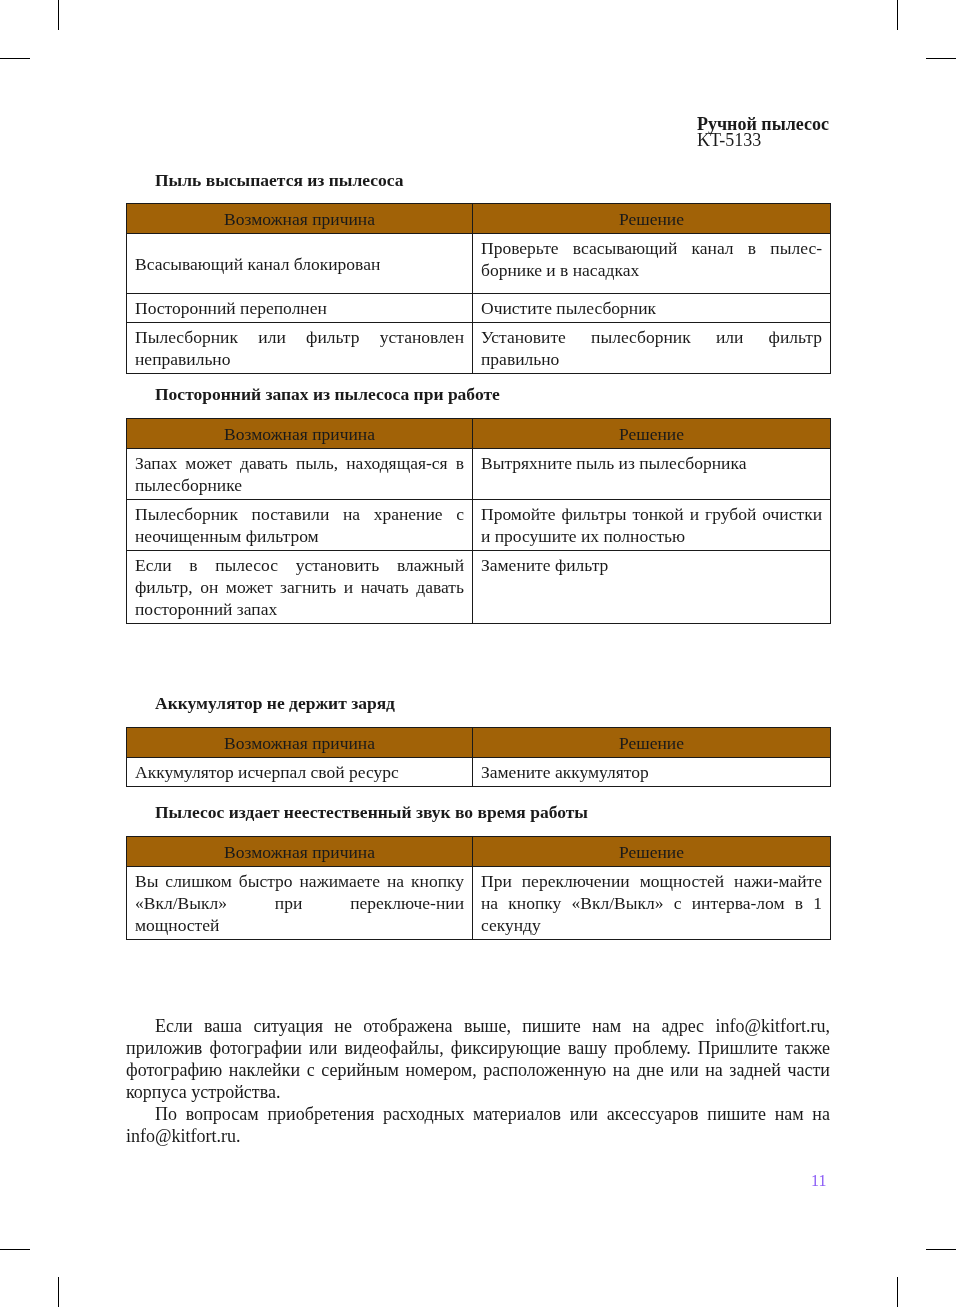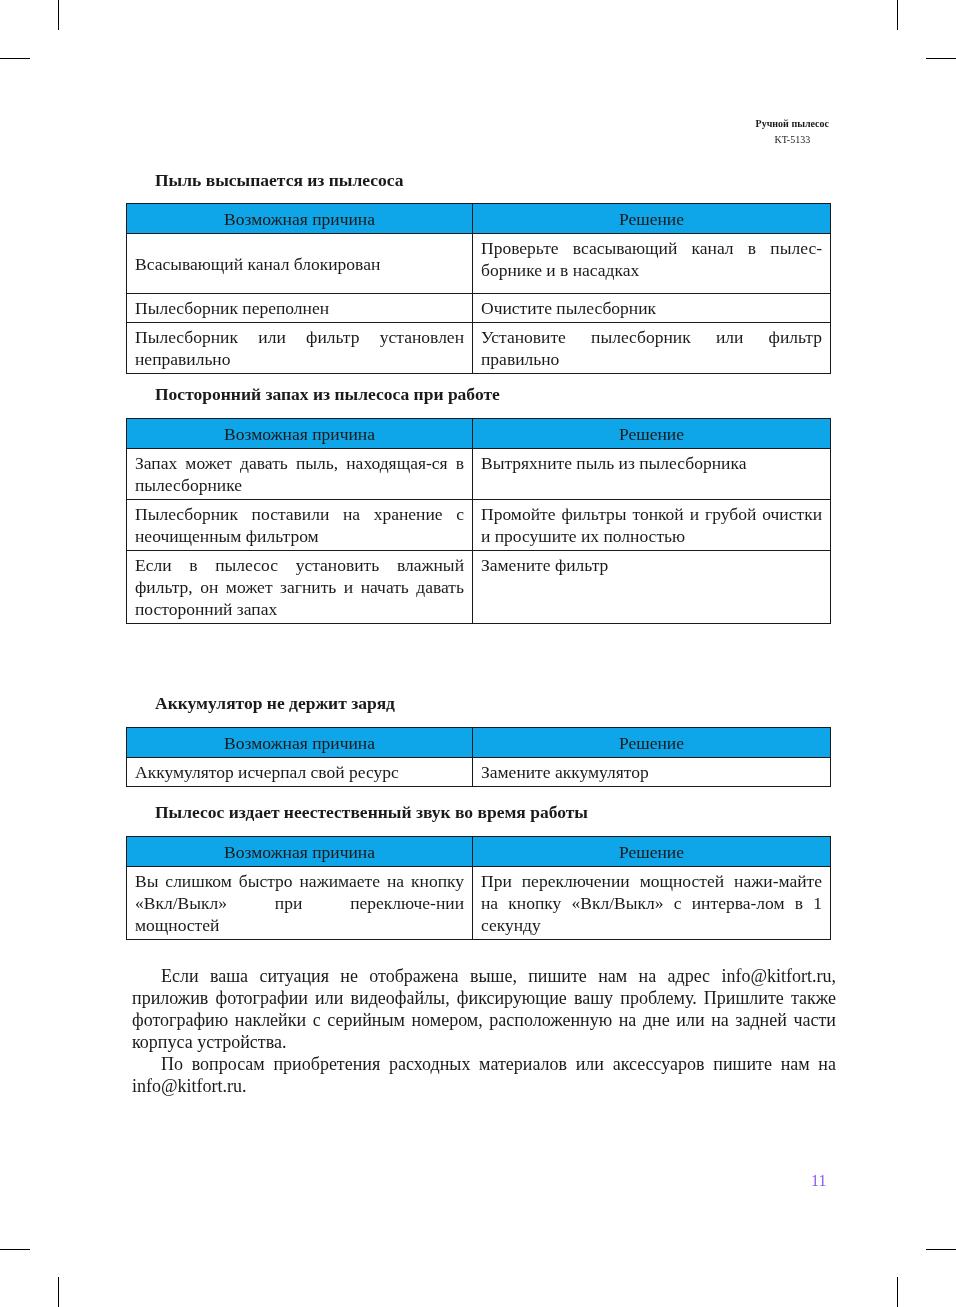--- a/index.html
+++ b/index.html
@@ -2,31 +2,31 @@
 <html><head>
 <meta charset="utf-8">
 <style>
   html, body { margin: 0; padding: 0; background: #ffffff; }
   body { width: 956px; height: 1307px; position: relative; overflow: hidden;
          font-family: "Liberation Serif", "DejaVu Serif", serif; color: #1a1a1a; }
   .crop { position: absolute; background: #000; }
   .crop.v { width: 1px; height: 30px; }
   .crop.h { height: 1px; width: 30px; }
 
-  .running-head { position: absolute; right: 127px; top: 116px; text-align: center;
-                  font-size: 10px; line-height: 16px; }
+  .running-head { position: absolute; right: 127px; top: 116px; text-align: left;
+                  font-size: 18px; line-height: 16px; }
   .running-head .title { font-weight: bold; }
 
   .section-title { position: absolute; left: 155px; font-weight: bold; font-size: 17.5px; line-height: 22px; }
 
   table.tt { position: absolute; left: 126px; width: 704px; border-collapse: collapse;
              font-size: 17.5px; line-height: 22px; table-layout: fixed; }
   table.tt col.c1 { width: 346px; }
   table.tt col.c2 { width: 358px; }
-  table.tt th { background: #0ea5e9; font-weight: normal; text-align: center;
+  table.tt th { background: #a16207; font-weight: normal; text-align: center;
                 border: 1px solid #1a1a1a; height: 29px; padding: 0 8px; }
   table.tt td { border: 1px solid #1a1a1a; padding: 3px 8px 3px 8px; vertical-align: top; }
   table.tt td.mid { vertical-align: middle; }
   table.tt td.just { text-align: justify; text-align-last: left; }
 
   .body-text { position: absolute; left: 126px; width: 704px; font-size: 18px; line-height: 22px;
                text-align: justify; }
   .body-text p { margin: 0; text-indent: 29px; }
 
   .page-number { position: absolute; left: 811px; top: 1172px; font-size: 16px; color: #8b5cf6; }
@@ -57,21 +57,21 @@
   <tbody>
       <tr>
     <th>Возможная причина</th>
     <th>Решение</th>
   </tr>
   <tr style="height:60px;font-family:Liberation Serif, serif;">
     <td class="mid">Всасывающий канал блокирован</td>
     <td class="just">Проверьте всасывающий канал в пылес-борнике и в насадках</td>
   </tr>
   <tr>
-    <td>Пылесборник переполнен</td>
+    <td>Посторонний переполнен</td>
     <td>Очистите пылесборник</td>
   </tr>
   <tr>
     <td class="just">Пылесборник или фильтр установлен неправильно</td>
     <td class="just">Установите пылесборник или фильтр правильно</td>
   </tr>
 </tbody>
   </table>
 
 <div class="section-title" style="top:383px;">Посторонний запах из пылесоса при работе</div>
@@ -129,18 +129,18 @@
     <th>Возможная причина</th>
     <th>Решение</th>
   </tr>
   <tr>
     <td class="just">Вы слишком быстро нажимаете на кнопку «Вкл/Выкл» при переключе-нии мощностей</td>
     <td class="just">При переключении мощностей нажи-майте на кнопку «Вкл/Выкл» с интерва-лом в 1 секунду</td>
   </tr>
 </tbody>
   </table>
 
-<div class="body-text" style="top:965px;margin-left:6px;">
+<div class="body-text" style="top:1015px;">
   <p>Если ваша ситуация не отображена выше, пишите нам на адрес info@kitfort.ru, приложив фотографии или видеофайлы, фиксирующие вашу проблему. Пришлите также фотографию наклейки с серийным номером, расположенную на дне или на задней части корпуса устройства.</p>
   <p>По вопросам приобретения расходных материалов или аксессуаров пишите нам на info@kitfort.ru.</p>
 </div>
 
 <div class="page-number">11</div>
 
 </body></html>

